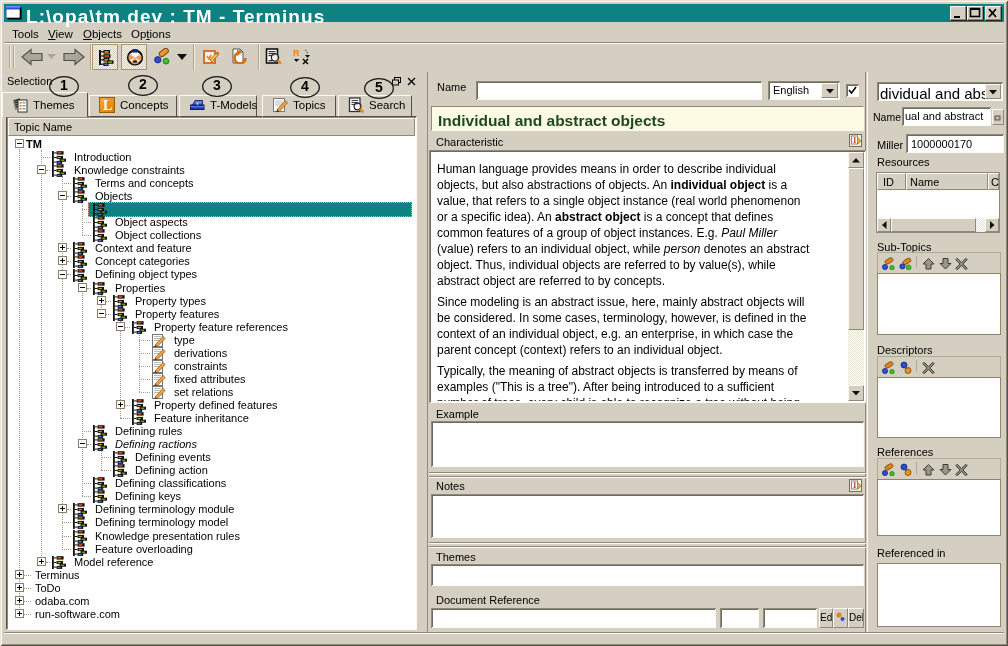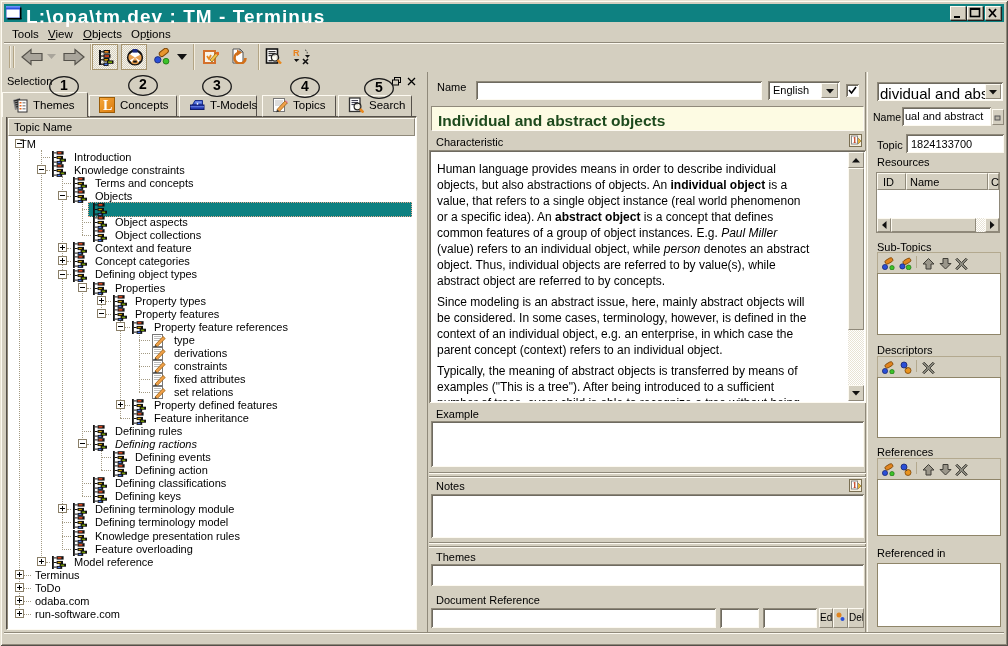--- a/index.html
+++ b/index.html
@@ -199,21 +199,21 @@
 <div class="abs dotv" style="left:62px;top:176px;height:372px"></div>
 <div class="abs dotv" style="left:82px;top:202px;height:33px"></div>
 <div class="abs dotv" style="left:82px;top:280px;height:216px"></div>
 <div class="abs dotv" style="left:101px;top:294px;height:20px"></div>
 <div class="abs dotv" style="left:120px;top:320px;height:98px"></div>
 <div class="abs dotv" style="left:139px;top:333px;height:59px"></div>
 <div class="abs dotv" style="left:101px;top:450px;height:20px"></div>
 <div class="abs" style="left:15px;top:139.0px;width:9px;height:9px;background:#fff;border:1px solid #8a7f68;box-sizing:border-box">
         <div class="abs" style="left:1px;top:3px;width:5px;height:1px;background:#000"></div>
       </div>
-<div class="abs trow" style="left:18px;top:138px;">TM</div>
+<div class="abs trow" style="left:24px;top:138px;font-weight:bold;">TM</div>
 <div class="abs doth" style="left:41px;top:157px;width:9px"></div>
 <svg class="abs" style="left:51px;top:151.05px" width="16" height="13" viewBox="0 0 16 13">
 <rect x="1" y="0" width="1.8" height="13" fill="#111"></rect>
 <rect x="2.8" y="1.4" width="2.8" height="1" fill="#111"></rect>
 <rect x="5.6" y="0.2" width="7" height="3.4" fill="#111"></rect>
 <rect x="6.6" y="1.1" width="3.8" height="1.5" fill="#e8491d"></rect>
 <rect x="2.8" y="6" width="2.8" height="1" fill="#111"></rect>
 <rect x="5.6" y="4.9" width="6.4" height="3.2" fill="#111"></rect>
 <rect x="6.6" y="5.9" width="3.2" height="1.3" fill="#cf9f00"></rect>
 <rect x="8.6" y="7.7" width="6.4" height="3" fill="#111"></rect>
@@ -835,23 +835,23 @@
 <svg class="abs" style="left:989px;top:90px;" width="8" height="5" viewBox="0 0 8 5">
     <path d="M0 0 H8 L4 4.5 Z" fill="#111"></path>
   </svg>
 <div class="lbl" style="left:873px;top:111px;font-size:10.5px">Name</div>
 <div class="abs inp" style="left:902px;top:107px;width:89px;height:19px"></div>
 <div class="abs" style="left:905px;top:110px;font-size:11px;width:83px;overflow:hidden;white-space:nowrap">ual and abstract</div>
 <div class="abs raised" style="left:992px;top:109px;width:12px;height:16px;background:#d4cfc0"></div>
 <svg class="abs" style="left:994px;top:115px;" width="8" height="6" viewBox="0 0 8 6">
     <rect x="1" y="1" width="5" height="4" fill="#b8b4a8" stroke="#555"></rect>
   </svg>
-<div class="lbl" style="left:877px;top:139px">Topic</div>
+<div class="lbl" style="left:877px;top:139px">Miller</div>
 <div class="abs inp" style="left:906px;top:134px;width:98px;height:19px"></div>
-<div class="abs" style="left:911px;top:138px;font-size:11px">1824133700</div>
+<div class="abs" style="left:911px;top:138px;font-size:11px">1000000170</div>
 <div class="lbl" style="left:877px;top:156px">Resources</div>
 <div class="abs" style="left:876px;top:172px;width:124px;height:61px;background:#fff;border:1px solid #8f897a"></div>
 <div class="abs raised" style="left:877px;top:173px;width:29px;height:17px;background:#d4cfc0"></div>
 <div class="abs" style="left:883px;top:176px;font-size:11px">ID</div>
 <div class="abs raised" style="left:906px;top:173px;width:82px;height:17px;background:#d4cfc0"></div>
 <div class="abs" style="left:910px;top:176px;font-size:11px">Name</div>
 <div class="abs raised" style="left:988px;top:173px;width:11px;height:17px;background:#d4cfc0"></div>
 <div class="abs" style="left:991px;top:176px;font-size:11px">C</div>
 <div class="abs" style="left:877px;top:218px;width:122px;height:14px;background-image:conic-gradient(#fff 25%,#e8e3d4 0 50%,#fff 0 75%,#e8e3d4 0);background-size:2px 2px"></div>
 <div class="abs raised" style="left:877px;top:218px;width:14px;height:14px;background:#d4cfc0"></div>

